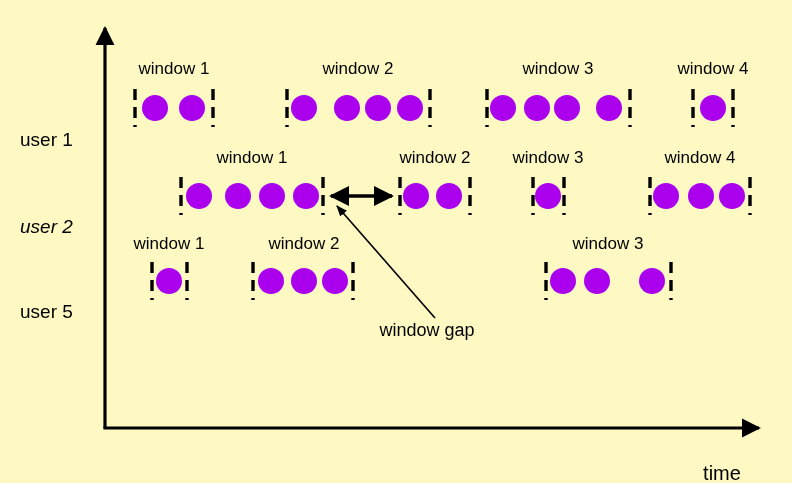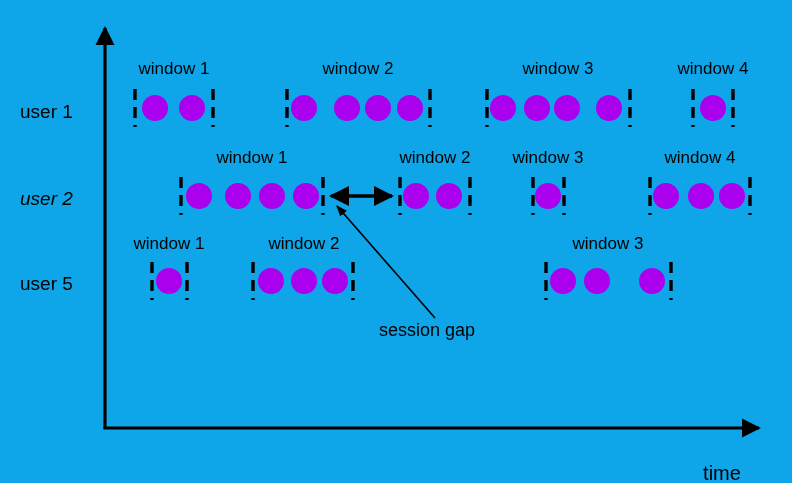--- a/index.html
+++ b/index.html
@@ -7,21 +7,21 @@
     padding: 0;
     background: #ffffff;
   }
   body {
     font-family: "Liberation Sans", sans-serif;
   }
   #stage {
     position: relative;
     width: 792px;
     height: 483px;
-    background: #0ea5e9;
+    background: #fef9c3;
     overflow: hidden;
   }
   #diagram-svg {
     position: absolute;
     left: 0;
     top: 0;
     width: 792px;
     height: 483px;
   }
   .axis-label,
@@ -29,20 +29,21 @@
   .window-label,
   .annotation-label {
     position: absolute;
     white-space: nowrap;
     color: #000000;
     font-family: "Liberation Sans", sans-serif;
   }
   .user-label {
     font-size: 19px;
     text-align: center;
+    margin-top: 28px;
   }
   .window-label {
     font-size: 17px;
     text-align: center;
     transform: translateX(-50%);
   }
   .annotation-label {
     font-size: 18px;
     text-align: center;
     transform: translateX(-50%);
@@ -217,15 +218,15 @@
       <div class="window-label" style="left: 700px; top: 148px;">window 4</div>
       <div class="user-label" style="left: 20px; top: 188px; font-style: italic;">user 2</div>
       <div class="window-label" style="left: 169px; top: 234px;">window 1</div>
       <div class="window-label" style="left: 304px; top: 234px;">window 2</div>
       <div class="window-label" style="left: 608px; top: 234px;">window 3</div>
       <div class="user-label" style="left: 20px; top: 273px;">user 5</div>
     </div>
 
   <div class="axis-label" style="left:722px; top:462px;">time</div>
 
-  <div class="annotation-label" style="left:427px; top:320px;">session gap</div>
+  <div class="annotation-label" style="left:427px; top:320px;">window gap</div>
 
 </div>
 
 </body></html>

